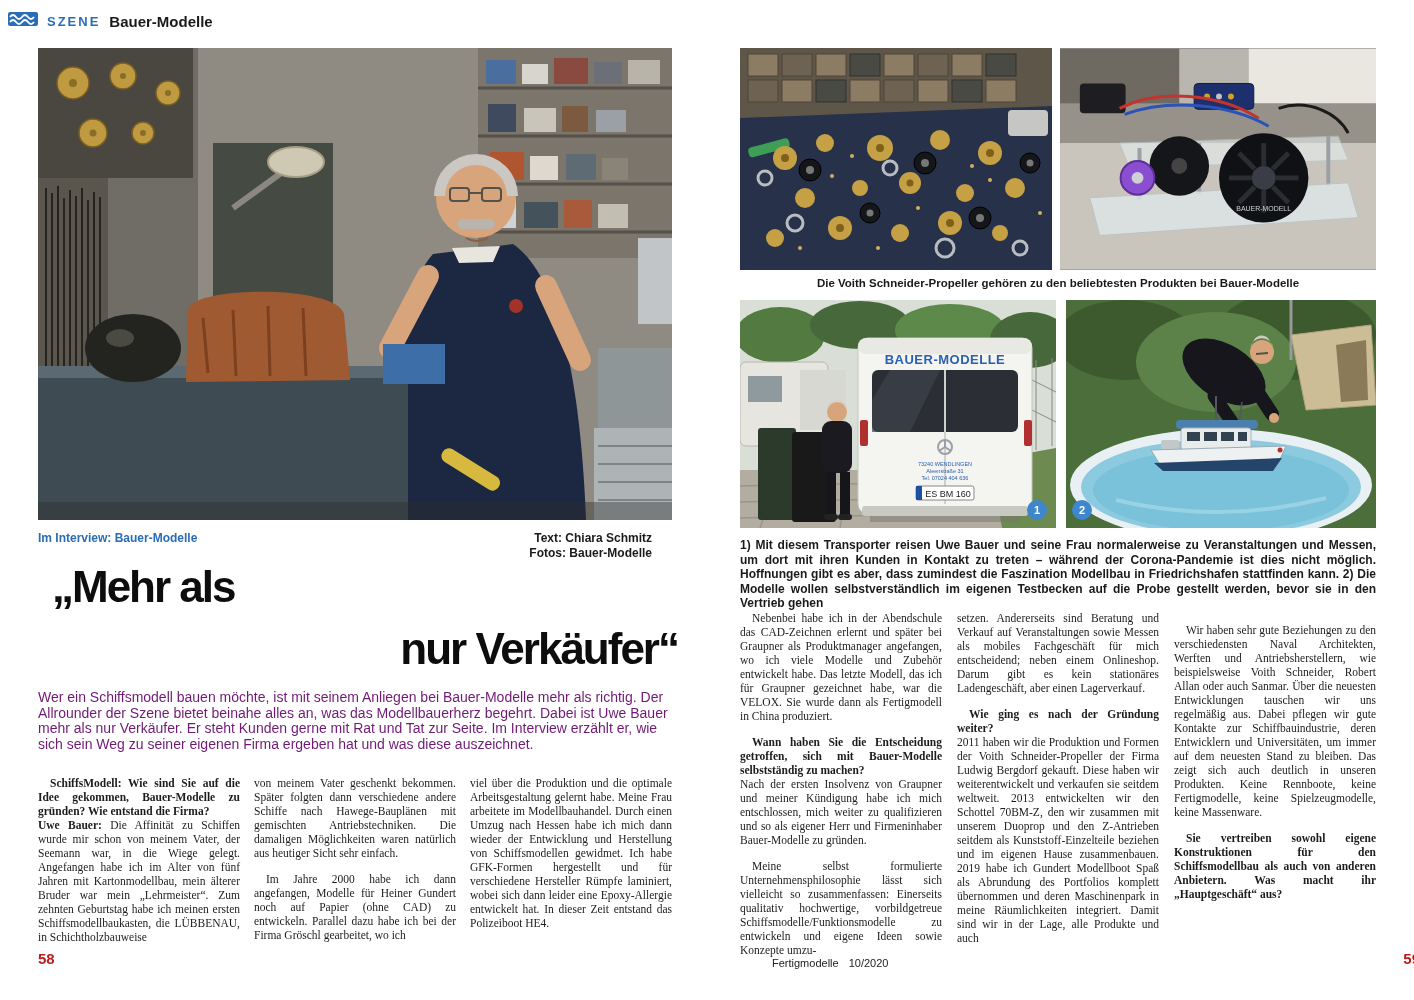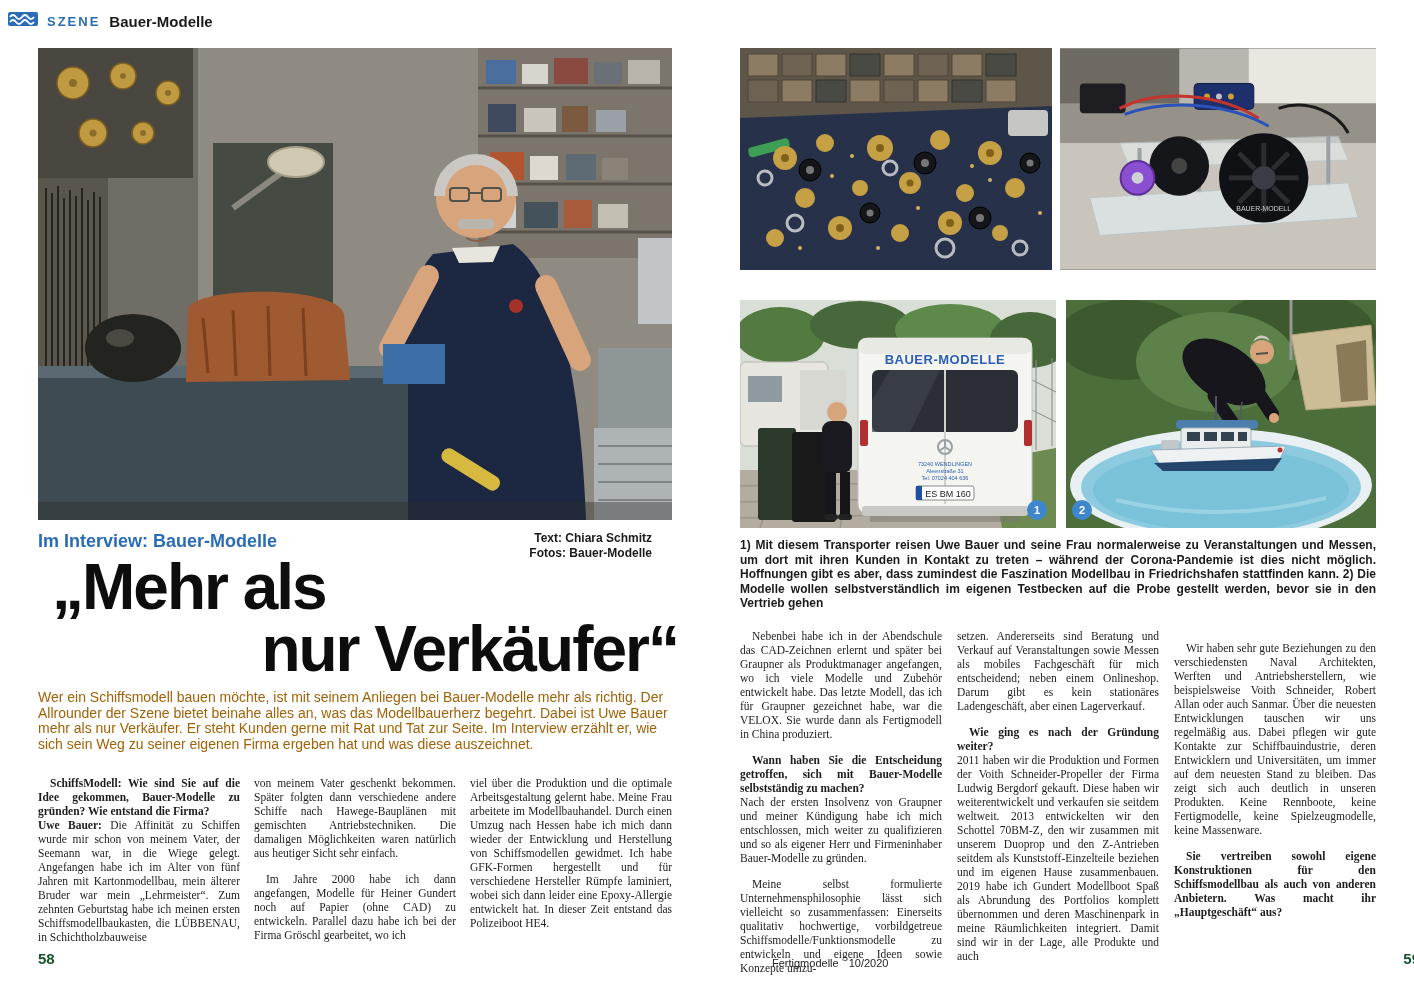--- a/index.html
+++ b/index.html
@@ -11,45 +11,45 @@
   #header .section{color:#1a1a1a;font-weight:bold;font-size:15px;}
   
   .photo{position:absolute;overflow:hidden;background:#888;}
   .photo svg{display:block;width:100%;height:100%;}
   #photo-main{left:38px;top:48px;width:634px;height:472px;}
   #photo-parts{left:740px;top:48px;width:312px;height:222px;}
   #photo-motors{left:1060px;top:48px;width:316px;height:222px;}
   #photo-van{left:740px;top:300px;width:316px;height:228px;}
   #photo-pool{left:1066px;top:300px;width:310px;height:228px;}
   
-  #interview-label{position:absolute;left:38px;top:531px;color:#2a6db5;font-weight:bold;font-size:18px;}
+  #interview-label{position:absolute;left:38px;top:531px;color:#2a6db5;font-weight:bold;font-size:12px;}
   #credits{position:absolute;left:400px;top:531px;width:252px;text-align:right;font-weight:bold;font-size:12px;line-height:15px;color:#1a1a1a;}
   #headline{position:absolute;left:38px;top:556px;width:640px;font-weight:bold;color:#0d0d0d;
-            font-size:64px;line-height:62px;letter-spacing:-2px;}
+            font-size:44px;line-height:62px;letter-spacing:-2px;}
   #headline .l1{display:block;margin-left:14px;}
   #headline .l2{display:block;margin-left:166px;text-align:right;}
-  #intro{position:absolute;left:38px;top:690px;width:634px;font-size:14px;line-height:15.5px;color:#a16207;}
+  #intro{position:absolute;left:38px;top:690px;width:634px;font-size:14px;line-height:15.5px;color:#701a75;}
   
   .cols{position:absolute;display:flex;}
   #left-cols{left:38px;top:776px;width:634px;gap:14px;}
-  #right-cols{left:740px;top:629px;width:636px;gap:15px;}
+  #right-cols{left:740px;top:611px;width:636px;gap:15px;}
   .col{width:202px;font-family:"Liberation Serif",serif;font-size:11.5px;line-height:14px;
        text-align:justify;color:#1c1c1c;}
   .col p{margin:0;}
   .col .q{font-weight:bold;text-indent:12px;}
   .col .gap{margin-top:12px;}
   .col .ind{text-indent:12px;}
   .lead{font-weight:bold;}
   
   #caption-top{position:absolute;left:740px;top:277px;width:636px;text-align:center;
                font-weight:bold;font-size:11.5px;color:#1a1a1a;}
   #caption-mid{position:absolute;left:740px;top:538px;width:636px;font-weight:bold;
                font-size:12px;line-height:14.6px;text-align:justify;color:#1a1a1a;}
   
-  .pagenum{position:absolute;font-weight:bold;font-size:15px;color:#14532d;}
+  .pagenum{position:absolute;font-weight:bold;font-size:15px;color:#b91c1c;}
   #pagenum-left{left:38px;top:950px;}
   #pagenum-right{left:1320px;top:950px;width:100px;text-align:right;}
   #footer{position:absolute;left:772px;top:957px;font-size:11px;color:#222;}
   #footer .issue{margin-left:10px;}
   
   .badge{position:absolute;width:20px;height:20px;border-radius:50%;background:#3f87cc;color:#fff;
          font-weight:bold;font-size:11px;display:flex;align-items:center;justify-content:center;}
   #badge-1{left:1027px;top:500px;}
   #badge-2{left:1072px;top:500px;}
 </style>
@@ -316,20 +316,21 @@
             <line x1="214" y1="139" x2="230" y2="155"></line>
           <line x1="230" y1="105" x2="214" y2="121"></line>
             <line x1="196" y1="139" x2="180" y2="155"></line>
         </g>
         <circle cx="205" cy="130" r="12" fill="#3a3d45"></circle>
         <text x="205" y="163" text-anchor="middle" font-size="7" fill="#cfd3d8" font-family="Liberation Sans, sans-serif">BAUER-MODELL</text>
       </g>
     </svg>
   </div>
 
+  <div id="caption-top">Die Voith Schneider-Propeller gehören zu den beliebtesten Produkten bei Bauer-Modelle</div>
 
   <div class="photo" id="photo-van">
     <svg viewBox="0 0 316 228">
       <rect width="316" height="228" fill="#d9ded6"></rect>
       <g>
         <ellipse cx="40" cy="35" rx="45" ry="28" fill="#527a41"></ellipse>
           <ellipse cx="120" cy="25" rx="50" ry="24" fill="#46683a"></ellipse>
         <ellipse cx="210" cy="30" rx="55" ry="26" fill="#5d8a4b"></ellipse>
           <ellipse cx="290" cy="40" rx="40" ry="28" fill="#46683a"></ellipse>
       </g>

